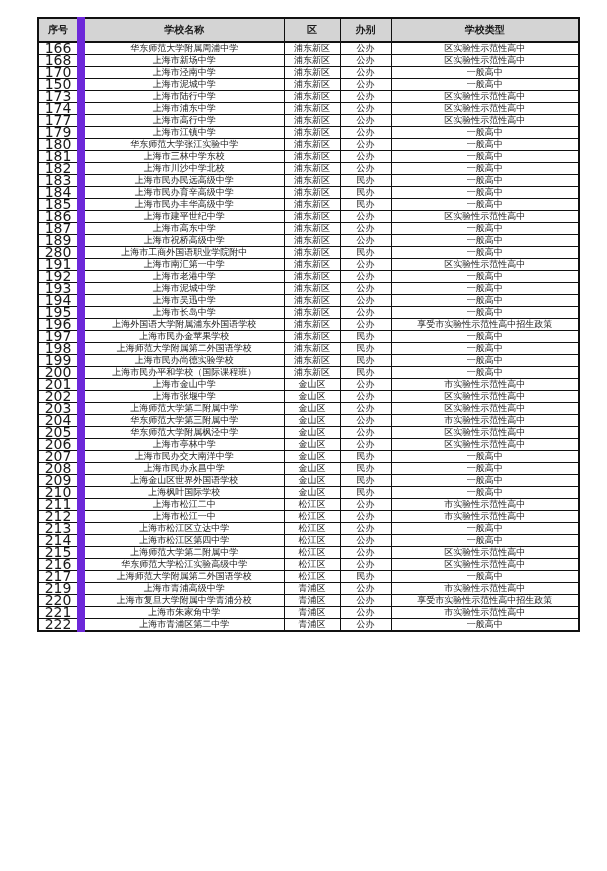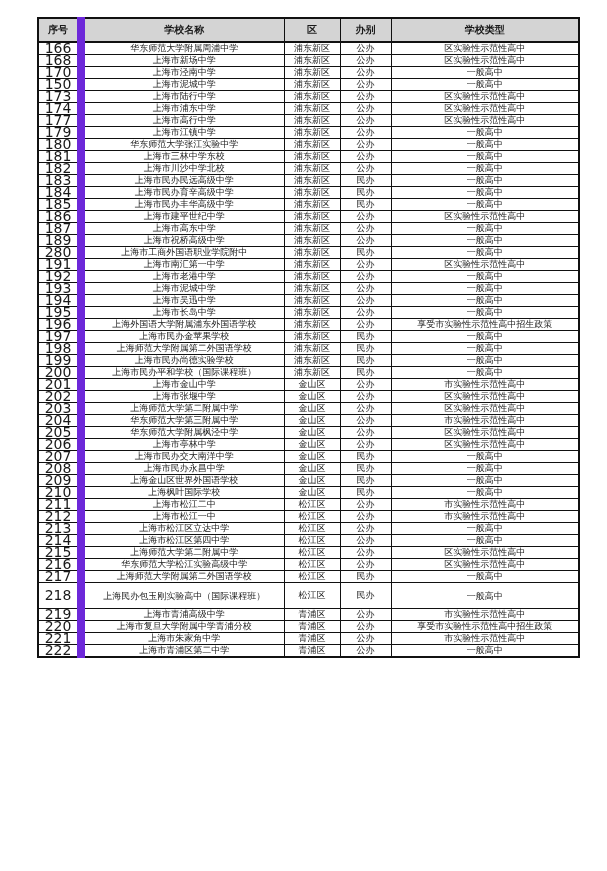--- a/index.html
+++ b/index.html
@@ -358,27 +358,20 @@
         <td class="type">公办</td>
         <td class="cat">区实验性示范性高中</td>
       </tr>
       <tr>
         <td class="no">217</td>
         <td class="name">上海师范大学附属第二外国语学校</td>
         <td class="dist">松江区</td>
         <td class="type">民办</td>
         <td class="cat">一般高中</td>
       </tr>
-      <tr class="tall">
-        <td class="no">218</td>
-        <td class="name wrap">上海民办包玉刚实验高中（国际课程班）</td>
-        <td class="dist">松江区</td>
-        <td class="type">民办</td>
-        <td class="cat wrap">一般高中</td>
-      </tr>
       <tr>
         <td class="no">219</td>
         <td class="name">上海市青浦高级中学</td>
         <td class="dist">青浦区</td>
         <td class="type">公办</td>
         <td class="cat">市实验性示范性高中</td>
       </tr>
       <tr>
         <td class="no">220</td>
         <td class="name">上海市复旦大学附属中学青浦分校</td>

